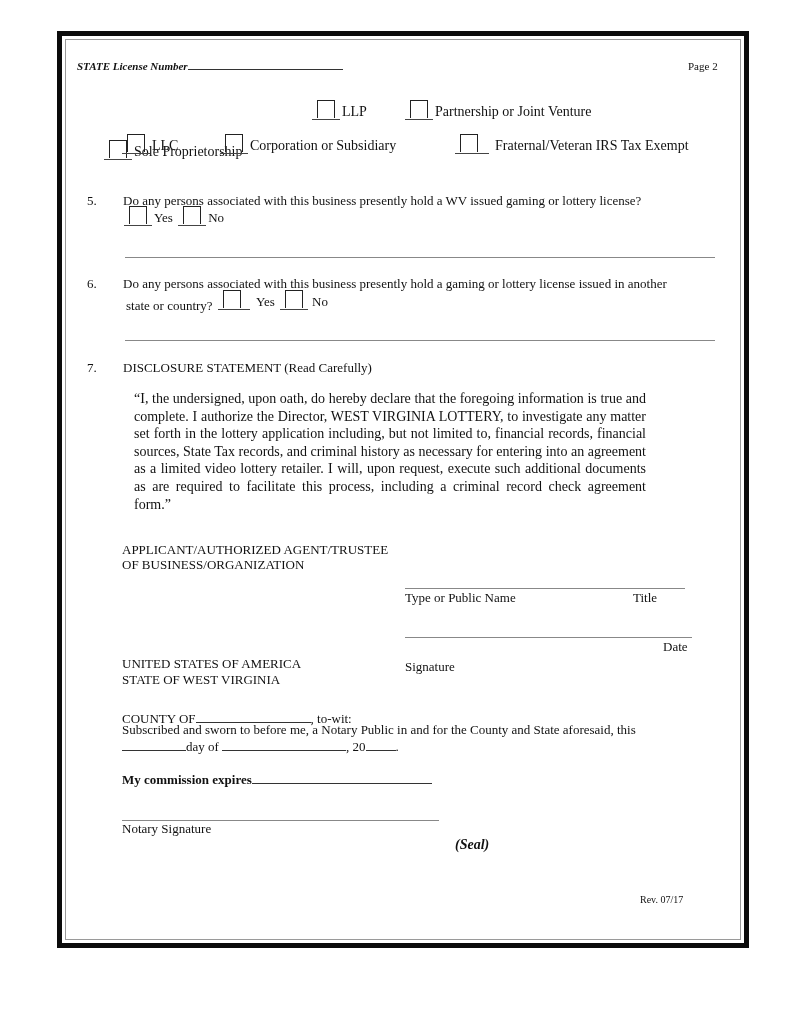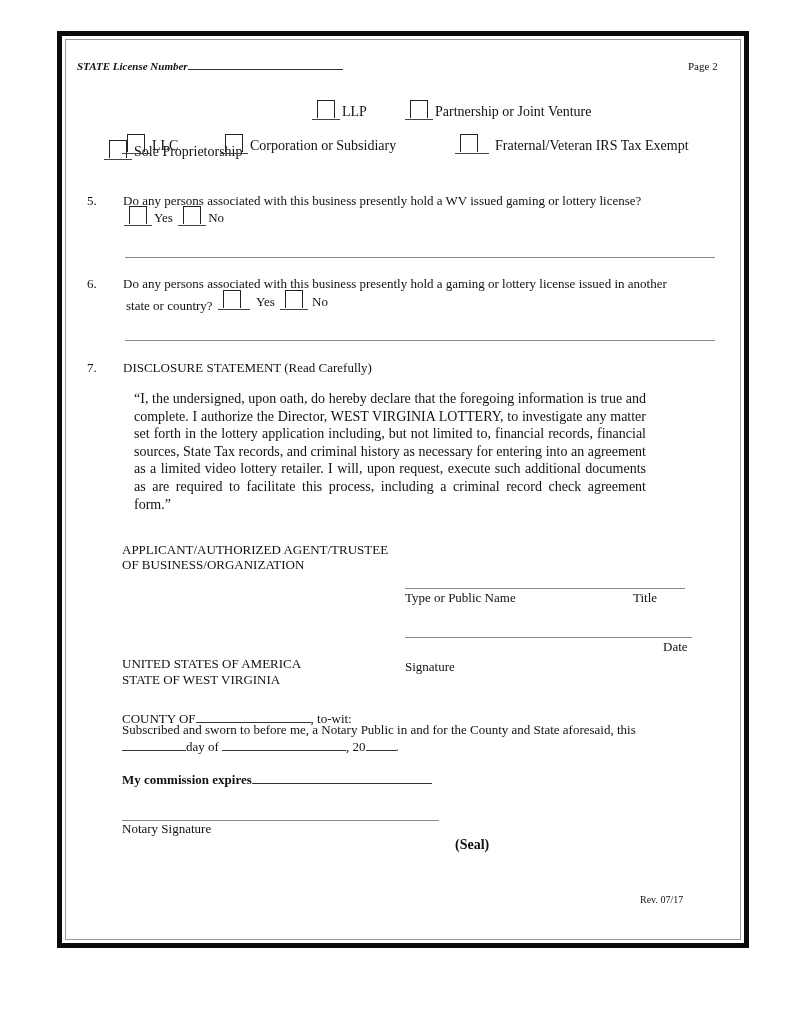--- a/index.html
+++ b/index.html
@@ -16,21 +16,21 @@
   .hdr-left .line { display:inline-block; width:155px; border-bottom:1px solid #333; height:9px; vertical-align:baseline; }
   .hdr-right { left:688px; top:60px; font-size:11px; }
   .cb { display:inline-block; position:relative; width:28px; height:20px; vertical-align:bottom; margin-right:2px; }
   .cb .box { position:absolute; left:5px; top:0; width:18px; height:18px; border:1px solid #222; border-bottom:none; box-sizing:border-box; }
   .cb .ul { position:absolute; left:0; right:0; bottom:0; border-bottom:1px solid #444; }
   .opt { display:inline-flex; align-items:flex-end; }
   .rule { position:absolute; border-bottom:1px solid #888; height:0; }
   .para { position:absolute; left:134px; top:390px; width:512px; font-size:14px; line-height:17.6px; text-align:justify; }
   .bold { font-weight:normal; }
   .blank { display:inline-block; border-bottom:1px solid #333; height:12px; vertical-align:baseline; }
-  .seal { font-weight:bold; font-size:14px; }
+  .seal { font-style:italic; font-weight:bold; font-size:14px; }
 </style>
 </head>
 <body>
 
 <div class="frame-outer">
   <div class="frame-inner"></div>
 </div>
 
 <div class="abs hdr-left">
   <span>STATE License Number</span><span class="line"></span>

